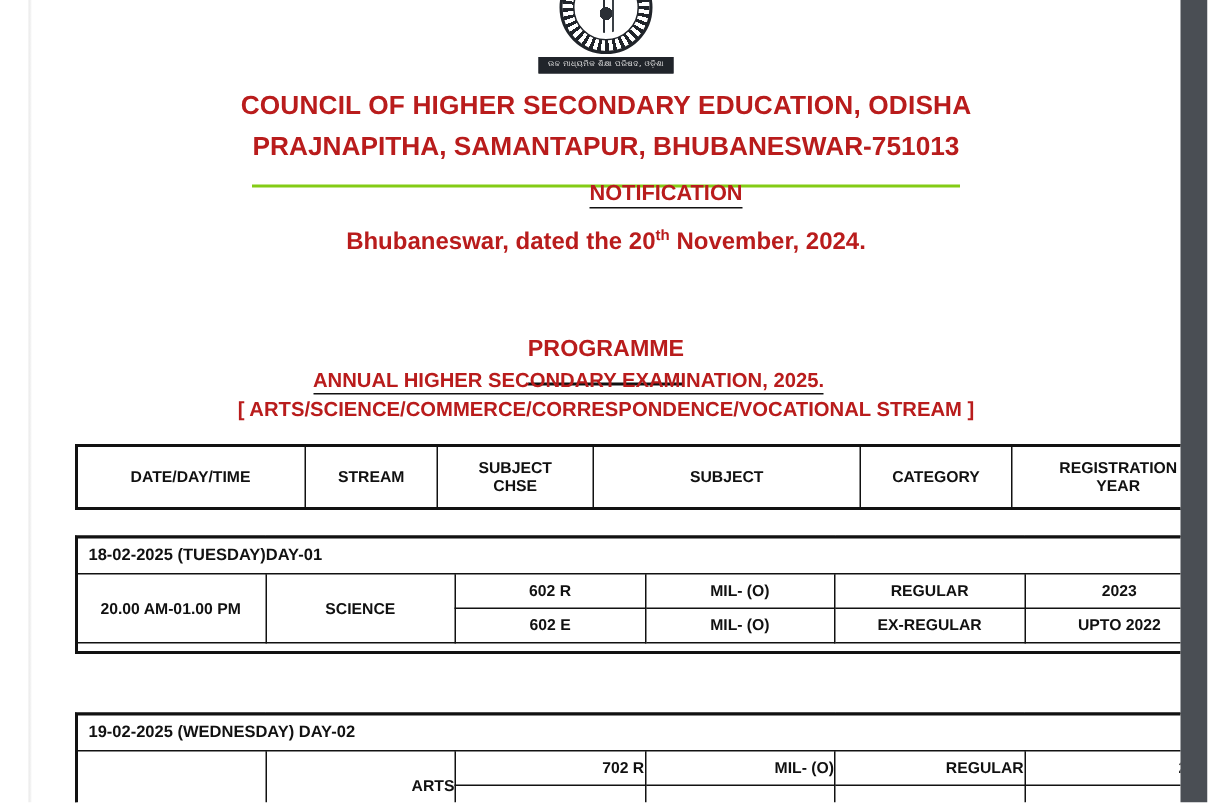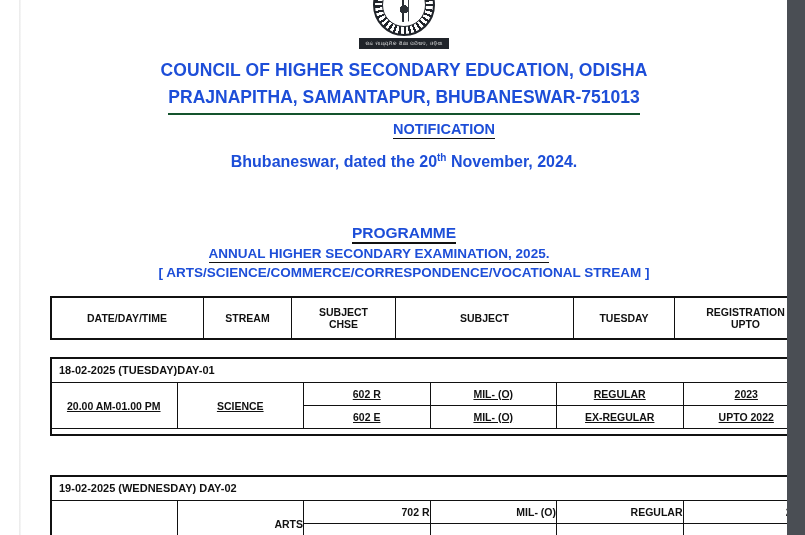--- a/index.html
+++ b/index.html
@@ -112,40 +112,40 @@
     line-height: 1;
     white-space: nowrap;
     font-family: "DejaVu Sans", sans-serif;
     border: 1px solid #20242a;
   }
 
   
   .hdr-line {
     text-align: center;
     font-weight: bold;
-    color: #1d4ed8;
+    color: #b91c1c;
   }
   #org-name {
     position: absolute;
     top: 60px;
     left: 0;
     width: 766px;
     font-size: 17.5px;
     letter-spacing: 0.1px;
   }
   #org-address {
     position: absolute;
     top: 87px;
     left: 0;
     width: 766px;
     font-size: 17.5px;
   }
   #org-address span {
-    border-bottom: 2px solid #14532d;
-    padding-bottom: 6px;
+    border-bottom: 2px solid #84cc16;
+    padding-bottom: 16px;
   }
   #notification-title {
     position: absolute;
     top: 121px;
     left: 0;
     width: 766px;
     font-size: 14.5px;
     padding-left: 40px;
   }
   #notification-title span {
@@ -175,21 +175,21 @@
   }
   #programme-title {
     position: absolute;
     top: 224px;
     left: 0;
     width: 766px;
     font-size: 15.5px;
   }
   #programme-title span {
     border-bottom: 2px solid #111111;
-    padding-bottom: 1px;
+    padding-bottom: 14px;
   }
   #exam-title {
     position: absolute;
     top: 246px;
     left: 0;
     width: 716px;
     font-size: 13.5px;
   }
   #exam-title span {
     border-bottom: 1.5px solid #111111;
@@ -249,21 +249,20 @@
     top: 357px;
   }
   #tbl-day1 .daterow td {
     height: 24px;
     text-align: left;
     padding-left: 8px;
     font-size: 11px;
   }
   #tbl-day1 .subrow td {
     height: 22px;
-    text-decoration: underline;
   }
   #frame-day1 {
     top: 357px;
     width: 760px;
     height: 79px;
   }
 
   #tbl-day2 {
     top: 475px;
   }
@@ -334,24 +333,24 @@
     <table class="tbl" id="tbl-header">
       <tbody>
           <tr>
         <td class="col-date">DATE/DAY/TIME</td>
         <td class="col-stream">STREAM</td>
         <td class="col-code">
           <span>SUBJECT</span><br>
           <span>CHSE</span>
         </td>
         <td class="col-subj">SUBJECT</td>
-        <td class="col-cat">TUESDAY</td>
+        <td class="col-cat">CATEGORY</td>
         <td class="col-year">
           <span>REGISTRATION</span><br>
-          <span>UPTO</span>
+          <span>YEAR</span>
         </td>
       </tr>
     </tbody>
       </table>
     <div class="tbl-frame" id="frame-header"></div>
 
     <table class="tbl" id="tbl-day1">
       <tbody>
           <tr class="daterow">
         <td colspan="6">18-02-2025 (TUESDAY)DAY-01</td>

